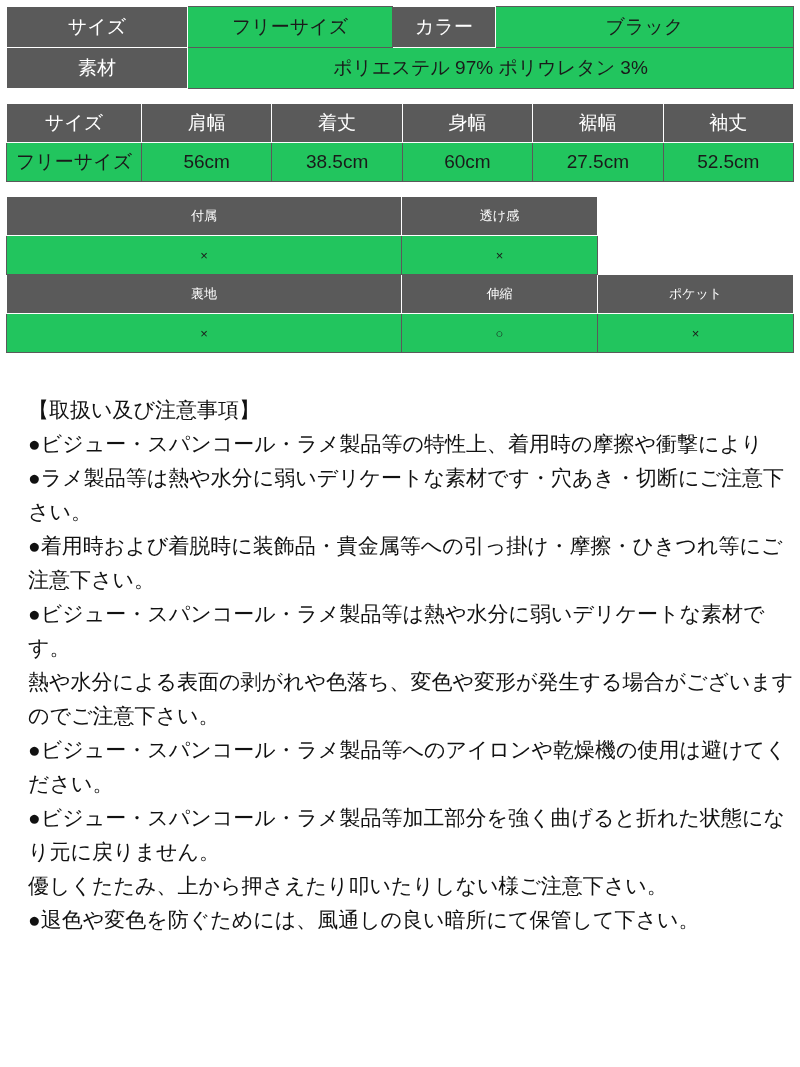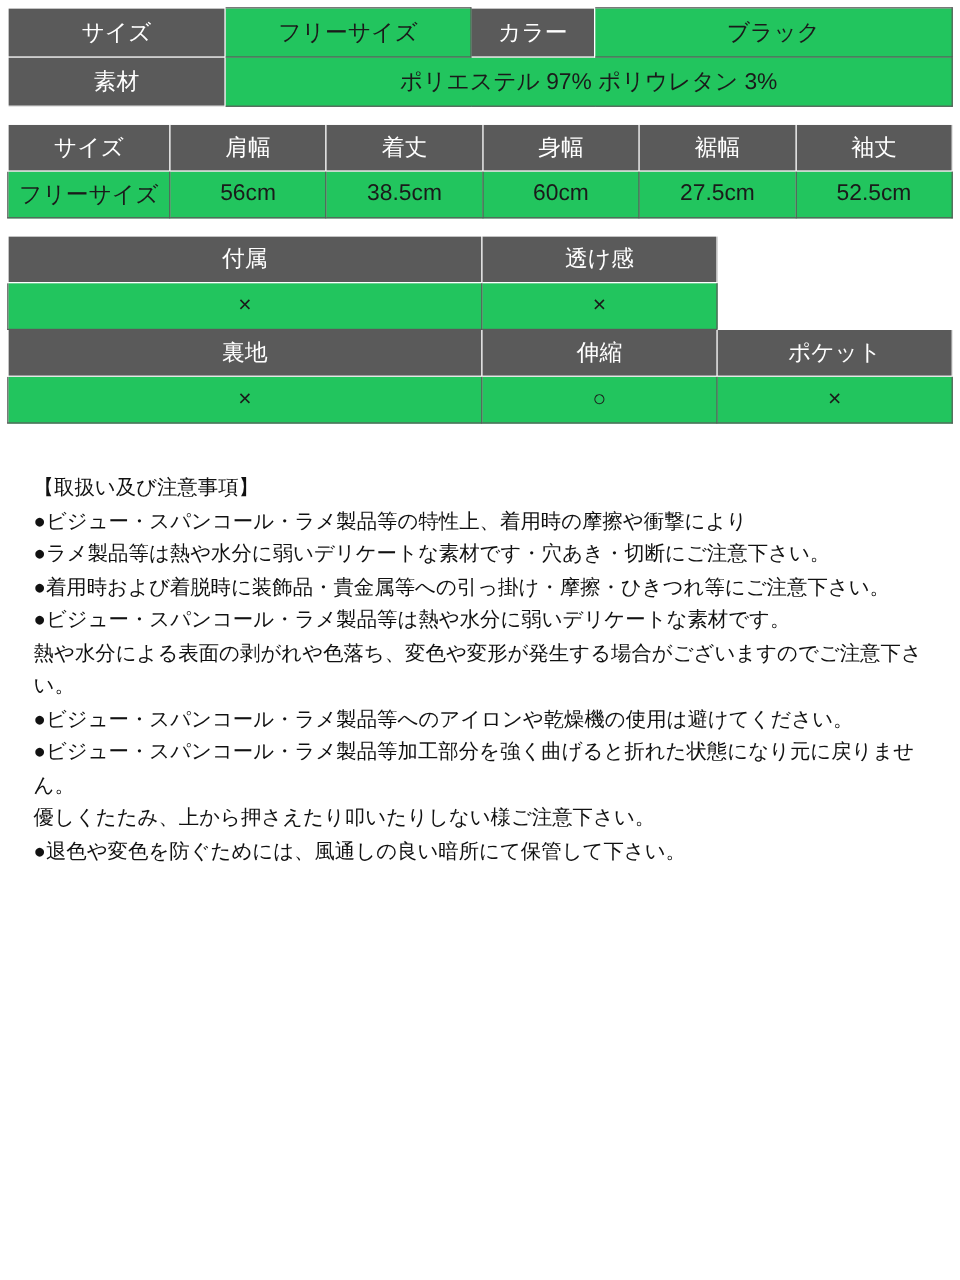--- a/index.html
+++ b/index.html
@@ -50,26 +50,26 @@
 
   .gap-a { height: 14px; }
   .gap-b { height: 14px; }
 
   
   .t-meas td { height: 38px; font-size: 19px; }
   .t-meas .hdr { background: #5a5a5a; color: #fff; }
   .t-meas .cell { border: 1px solid #5a5a5a; }
 
   
-  .t-attr td { height: 38px; font-size: 19px; }
+  .t-attr td { height: 38px; font-size: 13px; }
 
   .notes {
     margin-top: 40px;
     padding-left: 22px;
-    font-size: 17px;
+    font-size: 21px;
     line-height: 1.62;
     color: #111111;
   }
   .notes .title {
     display: block;
   }
   .notes p {
     margin: 0;
     white-space: pre-wrap;
   }

